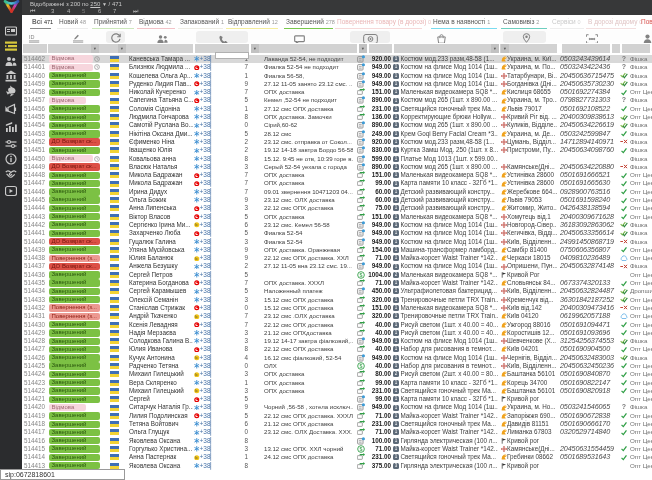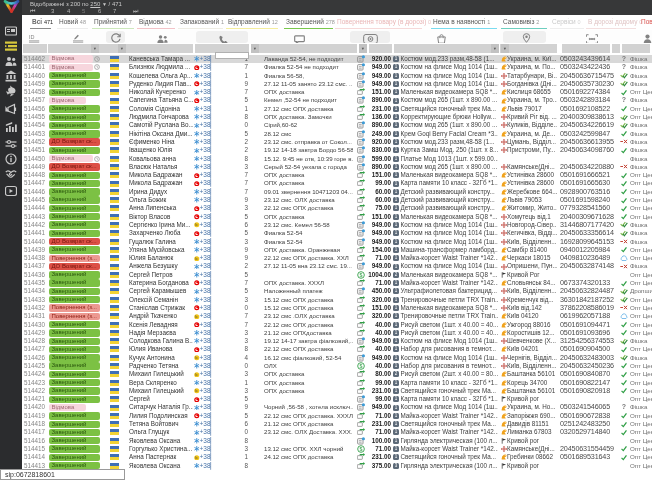--- a/index.html
+++ b/index.html
@@ -39,21 +39,21 @@
 .ccm { width:103px; padding-left:14px; color:#404040; font-size:6.1px; }
 .cdi { width:15px; text-align:center; }
 .di { width:8px; height:8px; vertical-align:top; }
 .cpr { width:23px; font-weight:bold; color:#222; display:flex; justify-content:flex-end; overflow:visible; }
 .cpd { width:107px; padding-left:2px; }
 .pibx { display:inline-block; margin-right:1.5px; width:6px; height:6px; border-radius:1.5px; background:#5d6a78; color:#fff; font-size:4.5px; line-height:6px; text-align:center; vertical-align:top; margin-top:1.1px; }
 .pdt { color:#404040; }
 .ccy { width:59px; padding-left:3px; }
 .pi { width:6px; height:6px; vertical-align:top; margin-top:1.1px; }
 .cyt { color:#404040; }
-.ctn { width:61px; color:#4a4a4a; padding-left:3px; font-size:7.2px; letter-spacing:-0.15px; }
+.ctn { width:61px; color:#4a4a4a; padding-left:3px; font-size:7.2px; letter-spacing:-0.15px;font-style:italic; }
 .cck { width:12px; text-align:center; }
 .ci { width:8px; height:7px; vertical-align:top; margin-top:0.5px; }
 .csr { width:22px; color:#707070; font-size:6.2px; }
 #tooltip { position:absolute; left:0; top:469px; width:125px; height:11px; background:#fff; border:1px solid #999; font-size:7px; color:#333; line-height:10px; padding-left:4px; z-index:10; }
 </style></head>
 <body>
 <div id="topbar">
 <div class="l1">Відображені з 200 по <span style="text-decoration:underline">250</span> <span style="font-size:5px">▼</span> / 471</div>
 <div class="l2">
       <span style="position:absolute;left:0px">⏮</span>
@@ -371,21 +371,21 @@
           <line x1="3" y1="5.5" x2="7" y2="5.5" stroke="#8a8a8a" stroke-width="1.1"></line>
           <line x1="3" y1="7.8" x2="7" y2="7.8" stroke="#8a8a8a" stroke-width="1.1"></line>
           <circle cx="9.6" cy="2.6" r="2.4" fill="#3d9bd6"></circle>
         </svg></div>
 <div class="c cpr">890.00</div>
 <div class="c cpd"><span class="pibx">1</span><span class="pdt">Костюм мод 265 (1шт. х 890.00 ...</span></div>
 <div class="c ccy"><svg class="pi" viewBox="0 0 10 10">
           <path d="M1.2 9 Q0.6 3.2 4.8 1.4 Q8.8 -0.2 9.2 2.6 Q9.5 5.2 5.8 5.2 L8 9 Z" fill="#f0a21c"></path>
           <circle cx="7" cy="2.5" r="0.8" fill="#fff"></circle>
         </svg><span class="cyt">Украина, м. Тро...</span></div>
-<div class="c ctn">0503242893184</div>
+<div class="c ctn">0798827731303</div>
 <div class="c cck"><span style="color:#777;font-weight:bold;font-size:7px">?</span></div>
 <div class="c csr">Фішка</div>
 </div>
 <div class="row">
 <div class="c cid">514456</div>
 <div class="c cst"><span class="bdg bz">Завершений</span></div>
 <div class="c cfl"><span class="flag"></span></div>
 <div class="c cnm">Соломія Сідоніна</div>
 <div class="c cph"><svg class="opi" viewBox="0 0 10 10">
           <g stroke="#3d8fd1" stroke-width="1.7" stroke-linecap="round">
@@ -542,21 +542,21 @@
 <div class="c cpd"><span class="pibx">1</span><span class="pdt">Костюм мод.233 разм,48-58 (1...</span></div>
 <div class="c ccy"><svg class="pi" viewBox="0 0 10 10">
           <g fill="#b8342a">
             <path d="M5 -0.3 L7 2.4 L3 2.4 Z"></path>
             <path d="M5 10.3 L3 7.6 L7 7.6 Z"></path>
             <path d="M-0.3 5 L2.4 3 L2.4 7 Z"></path>
             <path d="M10.3 5 L7.6 3 L7.6 7 Z"></path>
             <rect x="3.7" y="3.7" width="2.6" height="2.6"></rect>
           </g>
         </svg><span class="cyt">Цумань, Відділ...</span></div>
-<div class="c ctn">20450636613955</div>
+<div class="c ctn">14712894140971</div>
 <div class="c cck"><svg class="ci" viewBox="0 0 12 10">
           <line x1="0.5" y1="5" x2="4.5" y2="5" stroke="#c0392b" stroke-width="1.4"></line>
           <path d="M6 2.5 L10.5 7.5 M10.5 2.5 L6 7.5" stroke="#c0392b" stroke-width="1.5"></path>
         </svg></div>
 <div class="c csr">Фішка</div>
 </div>
 <div class="row">
 <div class="c cid">514451</div>
 <div class="c cst"><span class="bdg bz">Завершений</span></div>
 <div class="c cfl"><span class="flag"></span></div>
@@ -792,21 +792,21 @@
 <div class="c cdi"><svg class="di" viewBox="0 0 12 12">
           <rect x="0.5" y="4" width="7.5" height="5.5" rx="0.8" fill="none" stroke="#8a8a8a" stroke-width="1.2"></rect>
           <path d="M4 1.5 L9.5 1.5 L9.5 0 L12 2.4 L9.5 4.8 L9.5 3.3 L4 3.3 Z" fill="#2e9e44"></path>
         </svg></div>
 <div class="c cpr">75.00</div>
 <div class="c cpd"><span class="pibx">1</span><span class="pdt">Детский развивающий констру...</span></div>
 <div class="c ccy"><svg class="pi" viewBox="0 0 10 10">
           <path d="M1.2 9 Q0.6 3.2 4.8 1.4 Q8.8 -0.2 9.2 2.6 Q9.5 5.2 5.8 5.2 L8 9 Z" fill="#f0a21c"></path>
           <circle cx="7" cy="2.5" r="0.8" fill="#fff"></circle>
         </svg><span class="cyt">Житомир, Жито...</span></div>
-<div class="c ctn">0779328541560</div>
+<div class="c ctn">0426438138594</div>
 <div class="c cck"><svg class="ci" viewBox="0 0 10 10">
           <path d="M1.5 5.5 L4 8 L8.5 2" stroke="#2e9e44" stroke-width="1.8" fill="none"></path>
         </svg></div>
 <div class="c csr">Опт Центр</div>
 </div>
 <div class="row">
 <div class="c cid">514443</div>
 <div class="c cst"><span class="bdg bz">Завершений</span></div>
 <div class="c cfl"><span class="flag"></span></div>
 <div class="c cnm">Віктор Власов</div>
@@ -859,21 +859,21 @@
 <div class="c cpd"><span class="pibx">1</span><span class="pdt">Костюм на флисе Мод 1014 (1ш...</span></div>
 <div class="c ccy"><svg class="pi" viewBox="0 0 10 10">
           <g fill="#b8342a">
             <path d="M5 -0.3 L7 2.4 L3 2.4 Z"></path>
             <path d="M5 10.3 L3 7.6 L7 7.6 Z"></path>
             <path d="M-0.3 5 L2.4 3 L2.4 7 Z"></path>
             <path d="M10.3 5 L7.6 3 L7.6 7 Z"></path>
             <rect x="3.7" y="3.7" width="2.6" height="2.6"></rect>
           </g>
         </svg><span class="cyt">Новгород-Сівер...</span></div>
-<div class="c ctn">31446807177420</div>
+<div class="c ctn">36183092863062</div>
 <div class="c cck"><svg class="ci" viewBox="0 0 12 10">
           <path d="M1 4.5 L3.5 7 L8 1.5" stroke="#7cb84c" stroke-width="1.7" fill="none"></path>
           <path d="M4.5 5.5 L6.5 8.5 L11 2.5" stroke="#2e8a3c" stroke-width="1.7" fill="none"></path>
         </svg></div>
 <div class="c csr">Фішка</div>
 </div>
 <div class="row">
 <div class="c cid">514441</div>
 <div class="c cst"><span class="bdg bz">Завершений</span></div>
 <div class="c cfl"><span class="flag"></span></div>
@@ -933,21 +933,21 @@
 <div class="c cpd"><span class="pibx">1</span><span class="pdt">Костюм на флисе Мод 1014 (1ш...</span></div>
 <div class="c ccy"><svg class="pi" viewBox="0 0 10 10">
           <g fill="#b8342a">
             <path d="M5 -0.3 L7 2.4 L3 2.4 Z"></path>
             <path d="M5 10.3 L3 7.6 L7 7.6 Z"></path>
             <path d="M-0.3 5 L2.4 3 L2.4 7 Z"></path>
             <path d="M10.3 5 L7.6 3 L7.6 7 Z"></path>
             <rect x="3.7" y="3.7" width="2.6" height="2.6"></rect>
           </g>
         </svg><span class="cyt">Київ, Відділенн...</span></div>
-<div class="c ctn">16928099645153</div>
+<div class="c ctn">24991450868719</div>
 <div class="c cck"><svg class="ci" viewBox="0 0 12 10">
           <line x1="0.5" y1="5" x2="4.5" y2="5" stroke="#c0392b" stroke-width="1.4"></line>
           <path d="M6 2.5 L10.5 7.5 M10.5 2.5 L6 7.5" stroke="#c0392b" stroke-width="1.5"></path>
         </svg></div>
 <div class="c csr">Фішка</div>
 </div>
 <div class="row">
 <div class="c cid">514439</div>
 <div class="c cst"><span class="bdg bz">Завершений</span></div>
 <div class="c cfl"><span class="flag"></span></div>
@@ -964,21 +964,21 @@
 <div class="c cdi"><svg class="di" viewBox="0 0 12 12">
           <rect x="0.5" y="4" width="7.5" height="5.5" rx="0.8" fill="none" stroke="#8a8a8a" stroke-width="1.2"></rect>
           <path d="M4 1.5 L9.5 1.5 L9.5 0 L12 2.4 L9.5 4.8 L9.5 3.3 L4 3.3 Z" fill="#2e9e44"></path>
         </svg></div>
 <div class="c cpr">154.00</div>
 <div class="c cpd"><span class="pibx">1</span><span class="pdt">Машина-трансформер ламборд...</span></div>
 <div class="c ccy"><svg class="pi" viewBox="0 0 10 10">
           <path d="M1.2 9 Q0.6 3.2 4.8 1.4 Q8.8 -0.2 9.2 2.6 Q9.5 5.2 5.8 5.2 L8 9 Z" fill="#f0a21c"></path>
           <circle cx="7" cy="2.5" r="0.8" fill="#fff"></circle>
         </svg><span class="cyt">Самбір 81400</span></div>
-<div class="c ctn">0940012205984</div>
+<div class="c ctn">0750606356807</div>
 <div class="c cck"><svg class="ci" viewBox="0 0 10 10">
           <path d="M1.5 5.5 L4 8 L8.5 2" stroke="#2e9e44" stroke-width="1.8" fill="none"></path>
         </svg></div>
 <div class="c csr">Опт Центр</div>
 </div>
 <div class="row">
 <div class="c cid">514438</div>
 <div class="c cst"><span class="bdg bp">Повернення (з...</span></div>
 <div class="c cfl"><span class="flag"></span></div>
 <div class="c cnm">Юлия Баланюк</div>
@@ -1192,21 +1192,21 @@
 <div class="c cpd"><span class="pibx">1</span><span class="pdt">Маленькая видеокамера SQ8 *...</span></div>
 <div class="c ccy"><svg class="pi" viewBox="0 0 10 10">
           <g fill="#b8342a">
             <path d="M5 -0.3 L7 2.4 L3 2.4 Z"></path>
             <path d="M5 10.3 L3 7.6 L7 7.6 Z"></path>
             <path d="M-0.3 5 L2.4 3 L2.4 7 Z"></path>
             <path d="M10.3 5 L7.6 3 L7.6 7 Z"></path>
             <rect x="3.7" y="3.7" width="2.6" height="2.6"></rect>
           </g>
         </svg><span class="cyt">Київ від.142</span></div>
-<div class="c ctn">37862208586019</div>
+<div class="c ctn">20400309473416</div>
 <div class="c cck"><svg class="ci" viewBox="0 0 12 10">
           <line x1="0.5" y1="5" x2="4.5" y2="5" stroke="#c0392b" stroke-width="1.4"></line>
           <path d="M6 2.5 L10.5 7.5 M10.5 2.5 L6 7.5" stroke="#c0392b" stroke-width="1.5"></path>
         </svg></div>
 <div class="c csr">Опт Центр</div>
 </div>
 <div class="row">
 <div class="c cid">514431</div>
 <div class="c cst"><span class="bdg bp">Повернення (з...</span></div>
 <div class="c cfl"><span class="flag"></span></div>
@@ -1614,21 +1614,21 @@
 <div class="c cdi"><svg class="di" viewBox="0 0 12 12">
           <rect x="0.5" y="4" width="7.5" height="5.5" rx="0.8" fill="none" stroke="#8a8a8a" stroke-width="1.2"></rect>
           <path d="M4 1.5 L9.5 1.5 L9.5 0 L12 2.4 L9.5 4.8 L9.5 3.3 L4 3.3 Z" fill="#2e9e44"></path>
         </svg></div>
 <div class="c cpr">231.00</div>
 <div class="c cpd"><span class="pibx">1</span><span class="pdt">Светящийся гоночный трек Ма...</span></div>
 <div class="c ccy"><svg class="pi" viewBox="0 0 10 10">
           <path d="M1.2 9 Q0.6 3.2 4.8 1.4 Q8.8 -0.2 9.2 2.6 Q9.5 5.2 5.8 5.2 L8 9 Z" fill="#f0a21c"></path>
           <circle cx="7" cy="2.5" r="0.8" fill="#fff"></circle>
         </svg><span class="cyt">Давидів 81151</span></div>
-<div class="c ctn">0251242483250</div>
+<div class="c ctn">0501690666170</div>
 <div class="c cck"><svg class="ci" viewBox="0 0 10 10">
           <path d="M1.5 5.5 L4 8 L8.5 2" stroke="#2e9e44" stroke-width="1.8" fill="none"></path>
         </svg></div>
 <div class="c csr">Опт Центр</div>
 </div>
 <div class="row">
 <div class="c cid">514417</div>
 <div class="c cst"><span class="bdg bz">Завершений</span></div>
 <div class="c cfl"><span class="flag"></span></div>
 <div class="c cnm">Ольга Глущук</div>

